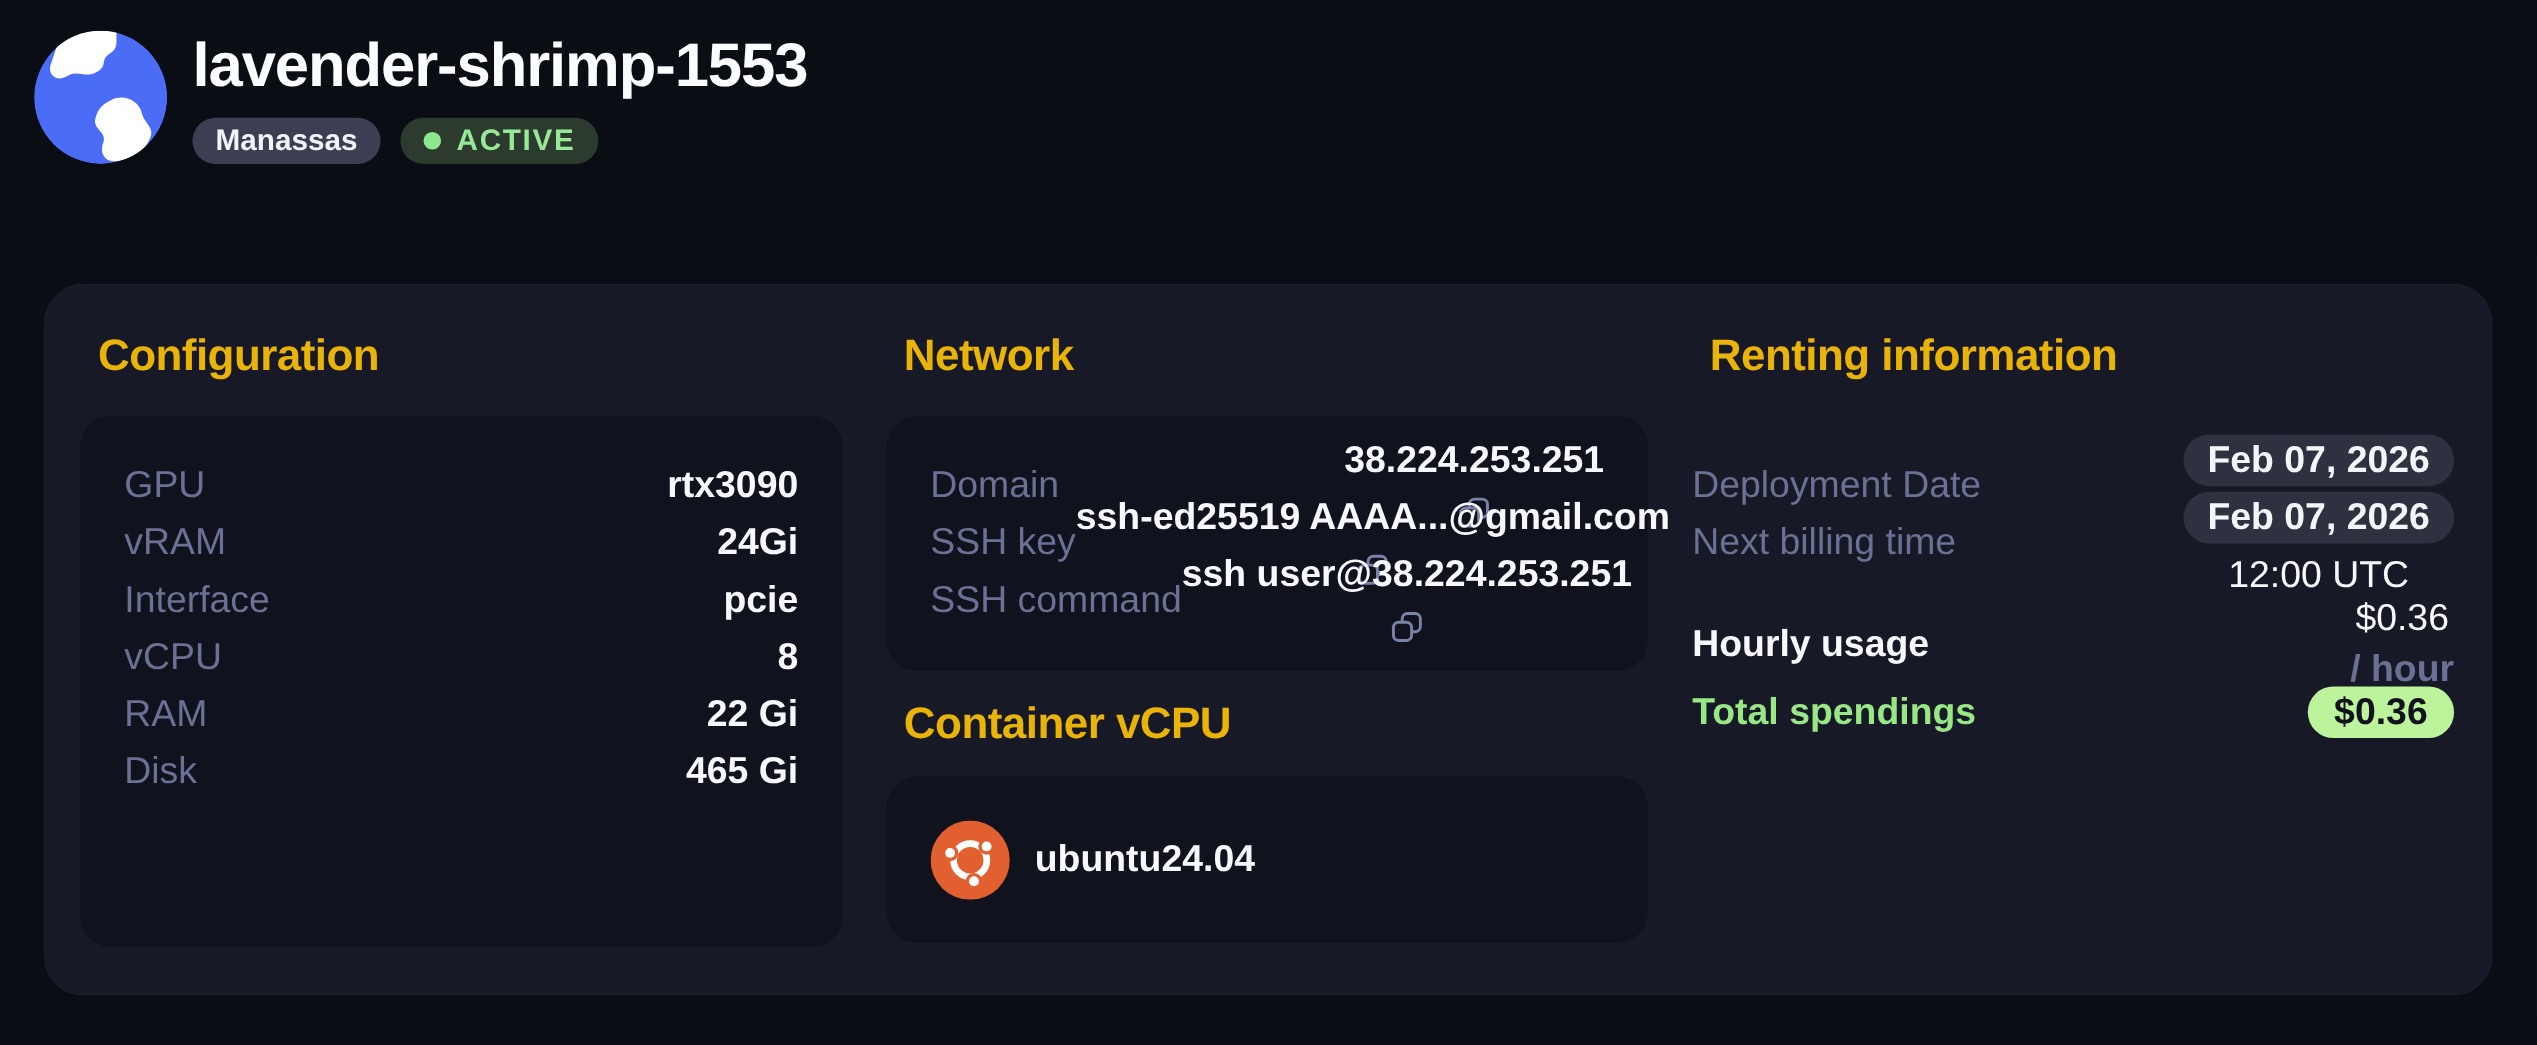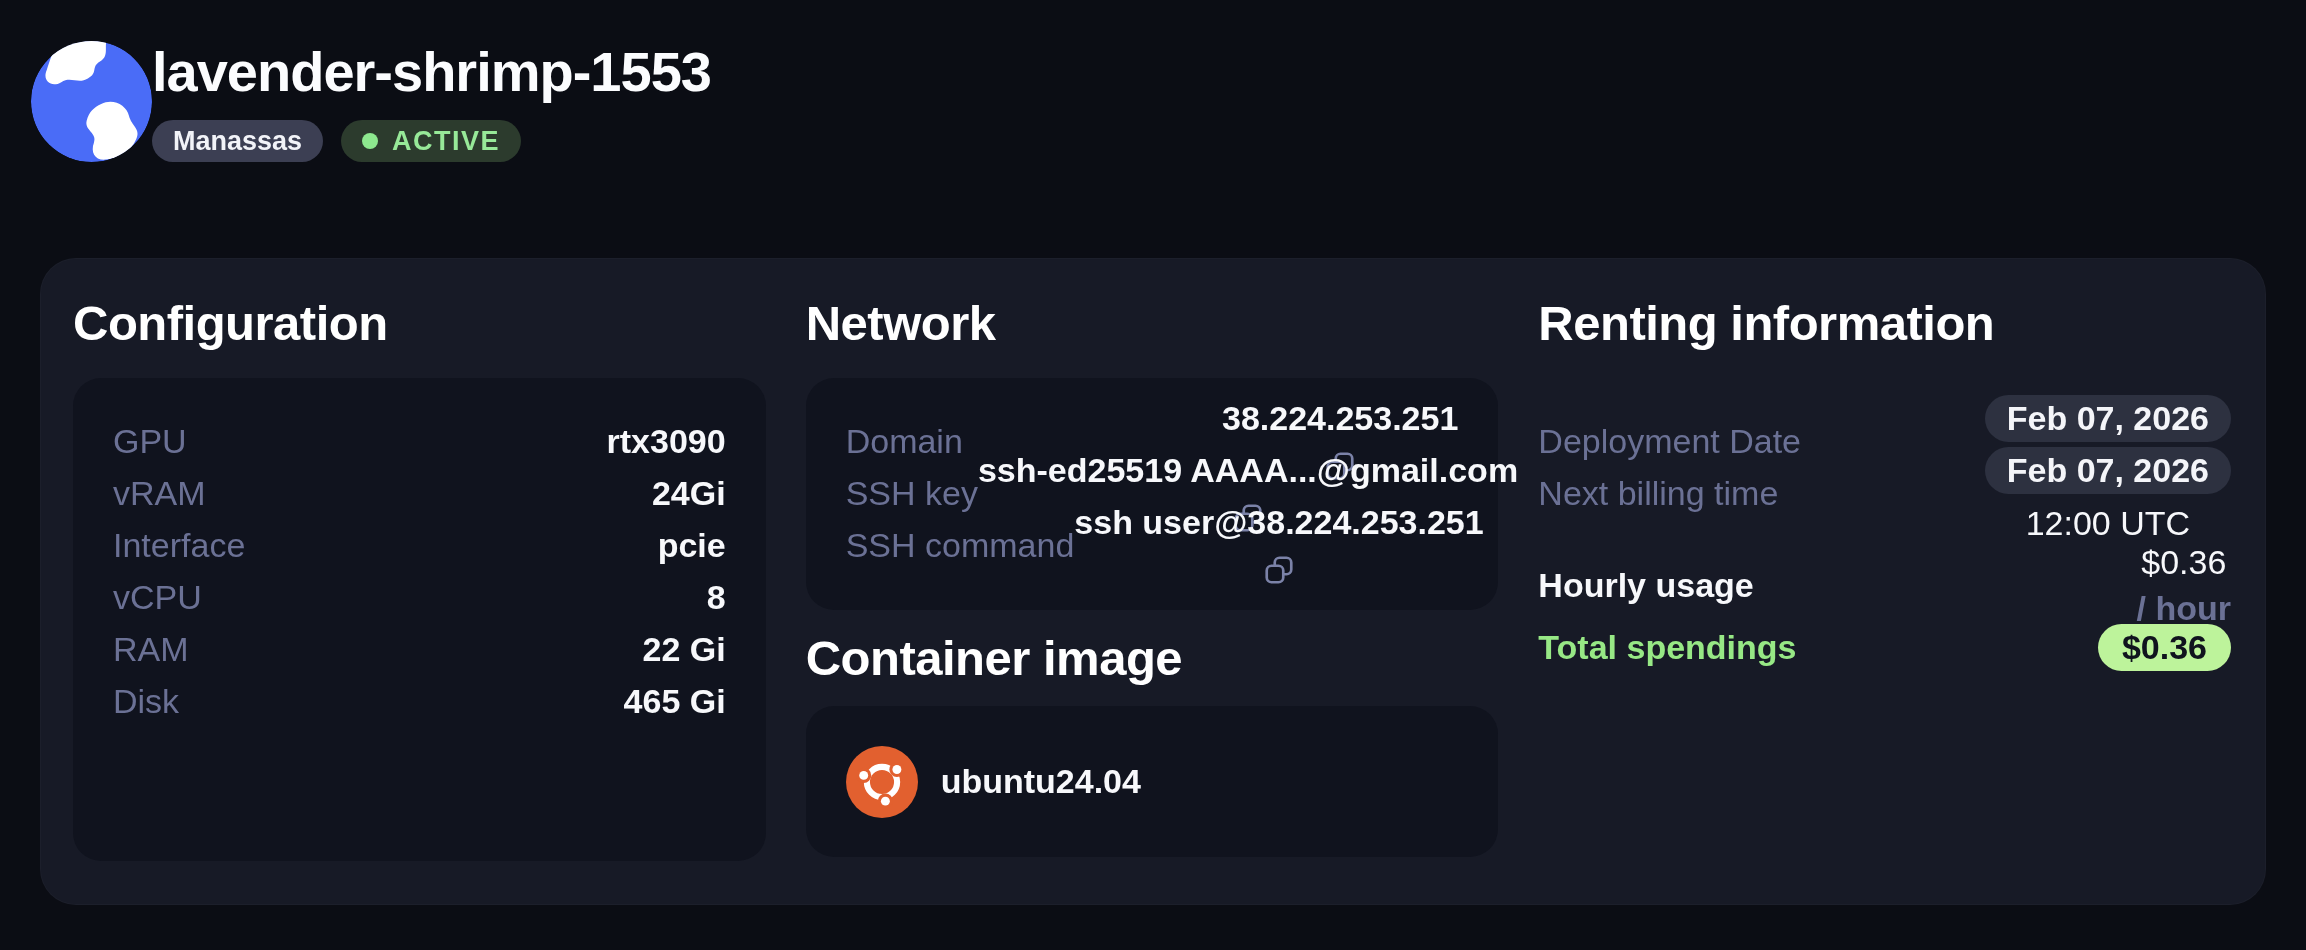--- a/index.html
+++ b/index.html
@@ -8,22 +8,22 @@
     width: 2306px; height: 950px;
     background: #0b0d14;
     font-family: "Liberation Sans", "DejaVu Sans", sans-serif;
     color: #f7f8fb;
     position: relative;
     overflow: hidden;
   }
 
   
   .page-header {
-    position: absolute; left: 31px; top: 41px;
-    display: flex; align-items: flex-end;
+    position: absolute; left: 31px; top: 28px;
+    display: flex; gap: 23px; align-items: center;
   }
   .globe-wrap svg { width: 121px; height: 121px; display: block; }
   .header-right { padding-top: 0; }
   .page-title {
     margin: 0; font-size: 56px; font-weight: 700;
     letter-spacing: -1px; line-height: 1.12; color: #fbfcfe;
   }
   .badges { display: flex; gap: 18px; margin-top: 16px; }
   .badge {
     height: 42px; border-radius: 21px; padding: 0 21px;
@@ -40,23 +40,23 @@
     width: 2226px; height: 647px;
     background: #171a26;
     border: 1px solid rgba(255,255,255,0.025);
     border-radius: 36px;
     padding: 40px 34px 0 32px;
     display: flex; gap: 40px;
   }
   .column { flex: 1; min-width: 0; }
 
   .section-heading {
-    margin: 0 0 31px 0;
-    font-size: 49px; font-weight: 700; letter-spacing: -0.5px;
-    line-height: 48px; color: #ffffff;
+    margin: 0 0 31px 16px;
+    font-size: 40px; font-weight: 700; letter-spacing: -0.5px;
+    line-height: 48px; color: #eab308;
   }
 
   .inner-card {
     background: #10131e;
     border-radius: 28px;
     padding: 37px 40px;
   }
   .config-card { height: 483px; }
   .network-card { height: 232px; }
 
@@ -208,21 +208,21 @@
             <svg viewBox="0 0 24 24">
               <rect x="8.8" y="2.8" width="12.4" height="12.4" rx="3.6" fill="none" stroke="#7b82a8" stroke-width="2"></rect>
               <rect x="2.8" y="8.8" width="12.4" height="12.4" rx="3.6" fill="#10131e" stroke="#7b82a8" stroke-width="2"></rect>
             </svg>
           </button>
         </span>
       </div>
     </div>
 
     <div class="container-section">
-      <h2 class="section-heading">Container image</h2>
+      <h2 class="section-heading">Container vCPU</h2>
       <div class="inner-card container-card">
         <div class="ubuntu-wrap">
           <svg viewBox="0 0 100 100">
             <circle cx="50" cy="50" r="50" fill="#e2602f"></circle>
             <circle cx="50" cy="50" r="21" fill="none" stroke="#ffffff" stroke-width="8.5"></circle>
             <circle cx="70.7" cy="32.6" r="10.5" fill="#e2602f"></circle>
             <circle cx="54.7" cy="76.6" r="10.5" fill="#e2602f"></circle>
             <circle cx="24.6" cy="40.8" r="10.5" fill="#e2602f"></circle>
             <circle cx="70.7" cy="32.6" r="6.2" fill="#ffffff"></circle>
             <circle cx="54.7" cy="76.6" r="6.2" fill="#ffffff"></circle>

